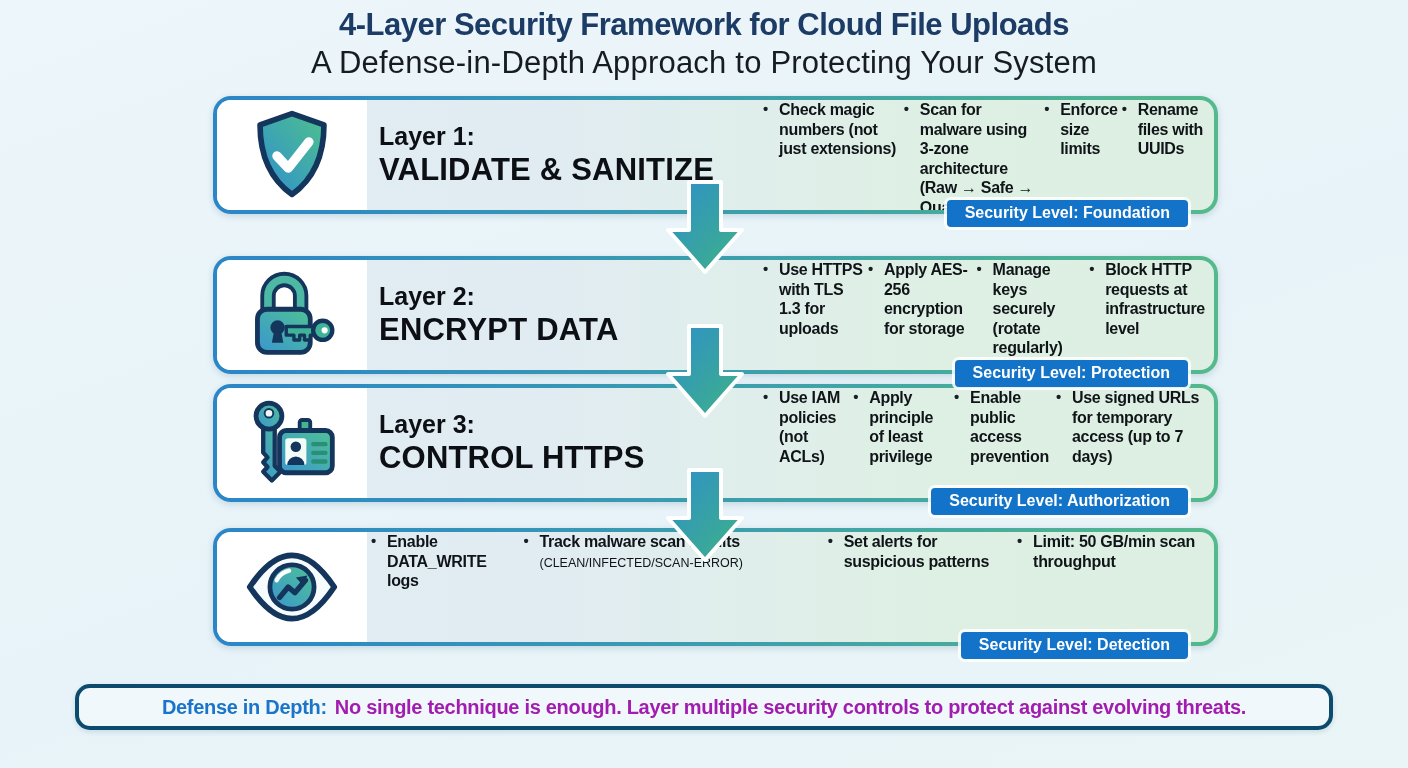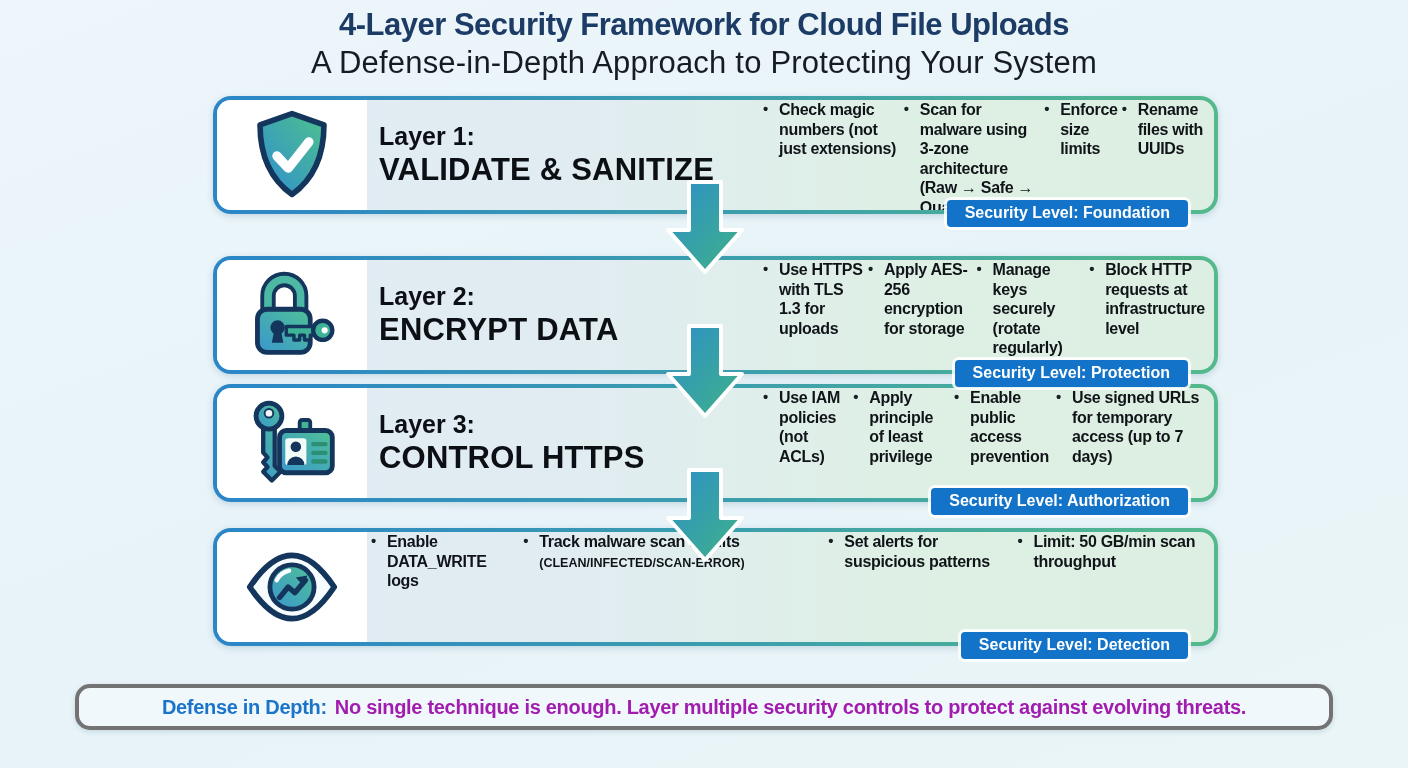--- a/index.html
+++ b/index.html
@@ -47,34 +47,34 @@
     flex:1 1 auto; list-style:none; display:flex; flex-direction:row;
     justify-content:center; padding-right:8px;
   }
   ul.bullets li {
     position:relative; padding-left:20px; font-size:16px; font-weight:700;
     color:#101418; line-height:1.22; letter-spacing:-0.3px; white-space:pre-line;
   }
   ul.bullets li::before {
     content:"•"; position:absolute; left:4px; top:0; font-size:15px; color:#1a1f26;
   }
-  ul.bullets li .small-note { font-size:12.5px; font-weight:700; letter-spacing:0;text-align:right; }
+  ul.bullets li .small-note { font-size:12.5px; font-weight:400; letter-spacing:0;text-align:right; }
   .badge {
     position:absolute; right:30px; bottom:-13px; z-index:4;
     background:#1273c8; color:#ffffff; font-size:16px; font-weight:700;
     padding:4px 18px 5px 18px; border-radius:4px; white-space:nowrap;
     box-shadow:0 0 0 3px rgba(255,255,255,0.85);
   }
   .down-arrow { position:absolute; width:80px; height:95px; left:452px; z-index:5; }
   .arrow-1 { top:84px; } .arrow-2 { top:228px; } .arrow-3 { top:372px; }
 
   
   .banner {
     width:1258px; height:46px; margin:38px auto 0 auto;
-    background:#f0f8fc; border:4px solid #737373; border-radius:15px;
+    background:#f0f8fc; border:4px solid #0c4a6e; border-radius:15px;
     display:flex; align-items:center; justify-content:center;
     white-space:nowrap; box-shadow:0 2px 5px rgba(30,80,120,0.15);
   }
   .banner .lead { color:#1a74c9; font-size:20px; font-weight:800; letter-spacing:-0.3px; margin-right:8px; }
   .banner .rest { color:#a21caf; font-size:20px; font-weight:700; letter-spacing:-0.3px; }
 
   .svg-defs { position:absolute; width:0; height:0; }
 </style>
 </head>
 <body>

